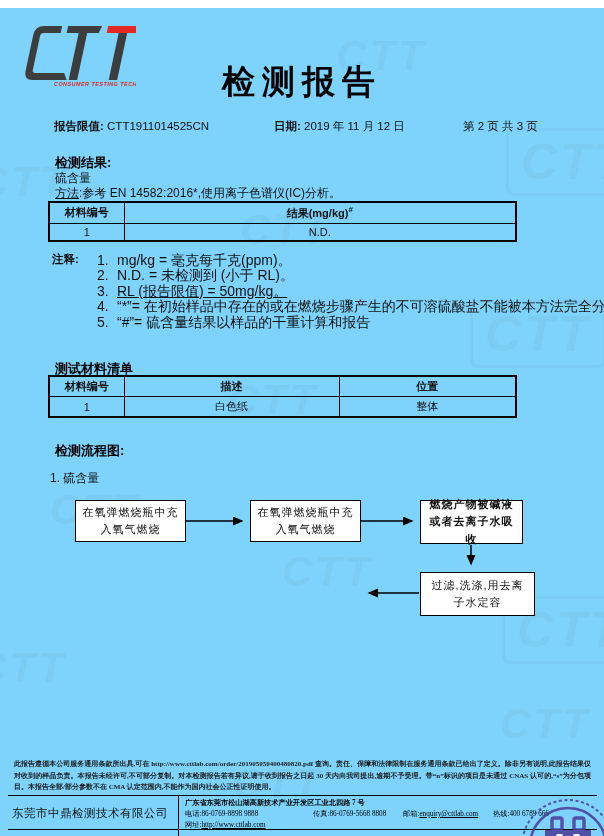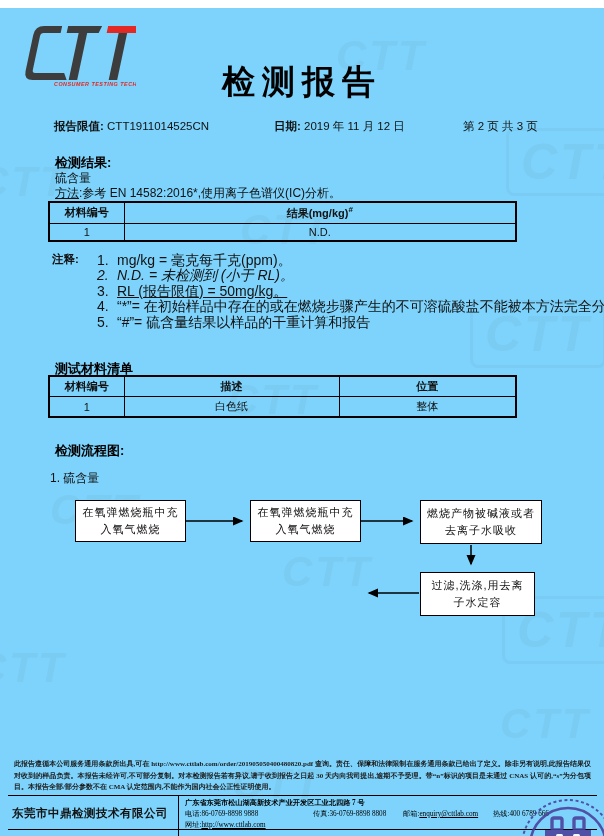--- a/index.html
+++ b/index.html
@@ -62,21 +62,21 @@
     font-family:"Liberation Serif", serif; font-size:7px; font-weight:700;
     line-height:11.5px; text-align:justify; color:#1c1c1c;
   }
   
   .footer {
     position:absolute; left:8px; top:787px; width:589px; height:35px;
     border-top:1.5px solid #000; border-bottom:1.5px solid #000;
   }
   .footer-company {
     position:absolute; left:4px; top:0; width:166px; height:35px;
-    display:flex; align-items:center; font-size:11.5px; font-weight:700; letter-spacing:0.5px;
+    display:flex; align-items:center; font-size:11.5px; font-weight:400; letter-spacing:0.5px;
   }
   .footer-divider { position:absolute; left:170px; top:0; width:0; height:41px; border-left:1.2px solid #000; }
   .footer-right {
     position:absolute; left:177px; top:1px; width:412px; height:34px;
     font-family:"Liberation Serif", serif; font-size:7.2px; color:#000;
   }
   .fr-row { position:absolute; left:0; white-space:nowrap; }
   .fr-address { top:1px; font-weight:700; }
   .fr-contacts { top:12px; width:412px; }
   .fr-web { top:23px; }
@@ -149,21 +149,21 @@
     <tr>
       <td>1</td>
       <td>N.D.</td>
     </tr>
   </tbody>
     </table>
 
   <div class="notes">
     <div class="notes-label">注释:</div>
     <div class="note-item" style="top:1px;"><span class="note-no">1.</span><span>mg/kg = 毫克每千克(ppm)。</span></div>
-    <div class="note-item" style="top:16.4px;font-style:italic;"><span class="note-no">2.</span><span>N.D. = 未检测到 (小于 RL)。</span></div>
+    <div class="note-item" style="top:16.4px;"><span class="note-no">2.</span><span>N.D. = 未检测到 (小于 RL)。</span></div>
     <div class="note-item" style="top:31.8px;text-decoration:underline;"><span class="note-no">3.</span><span>RL (报告限值) = 50mg/kg。</span></div>
     <div class="note-item" style="top:47.2px;"><span class="note-no">4.</span><span>“*”= 在初始样品中存在的或在燃烧步骤产生的不可溶硫酸盐不能被本方法完全分析。</span></div>
     <div class="note-item" style="top:62.6px;"><span class="note-no">5.</span><span>“#”= 硫含量结果以样品的干重计算和报告</span></div>
   </div>
 
   <div class="sec-heading" style="top:352px;">测试材料清单</div>
   <table class="rpt" style="top:367px;">
     <colgroup>
         <col style="width:75px;">
         <col style="width:215px;">
@@ -182,21 +182,21 @@
     </tr>
   </tbody>
     </table>
 
   <div class="sec-heading" style="top:434px;">检测流程图:</div>
   <div class="body-line" style="top:462px; left:50px;">1.  硫含量</div>
 
   <div class="flow">
     <div class="fbox" style="left:75px; top:0; width:111px; height:42px;">在氧弹燃烧瓶中充入氧气燃烧</div>
     <div class="fbox" style="left:250px; top:0; width:111px; height:42px;">在氧弹燃烧瓶中充入氧气燃烧</div>
-    <div class="fbox" style="left:420px; top:0; width:122px; height:44px;">燃烧产物被碱液或者去离子水吸收</div>
+    <div class="fbox" style="left:420px; top:0; width:103px; height:44px;font-weight:bold;">燃烧产物被碱液或者去离子水吸收</div>
     <div class="fbox" style="left:420px; top:72px; width:115px; height:44px;">过滤,洗涤,用去离子水定容</div>
     <svg class="flow-arrows" width="604" height="135" viewBox="0 0 604 135">
       <defs>
         <marker id="ah" markerWidth="8" markerHeight="8" refX="6" refY="3" orient="auto">
           <path d="M0,0 L7,3 L0,6 Z" fill="#000"></path>
         </marker>
       </defs>
       <line x1="186" y1="21" x2="242" y2="21" marker-end="url(#ah)"></line>
       <line x1="361" y1="21" x2="412" y2="21" marker-end="url(#ah)"></line>
       <line x1="471" y1="45" x2="471" y2="64" marker-end="url(#ah)"></line>
@@ -205,21 +205,21 @@
   </div>
 
   <div class="disclaimer">此报告遵循本公司服务通用条款所出具,可在 http://www.cttlab.com/order/201905050400480820.pdf 查询。责任、保障和法律限制在服务通用条款已给出了定义。除非另有说明,此报告结果仅对收到的样品负责。本报告未经许可,不可部分复制。对本检测报告若有异议,请于收到报告之日起 30 天内向我司提出,逾期不予受理。带“n”标识的项目是未通过 CNAS 认可的,“s”为分包项目。本报告全部/部分参数不在 CMA 认定范围内,不能作为国内社会公正性证明使用。</div>
 
   <div class="footer">
     <div class="footer-company">东莞市中鼎检测技术有限公司</div>
     <div class="footer-right">
       <div class="fr-row fr-address">广东省东莞市松山湖高新技术产业开发区工业北四路 7 号</div>
       <div class="fr-row fr-contacts">
         <span class="fr-item fr-phone"><span>电话:</span><span>86-0769-8898 9888</span></span>
-        <span class="fr-item fr-fax"><span>传真:</span><span>36-0769-8898 8808</span></span>
+        <span class="fr-item fr-fax"><span>传真:</span><span>86-0769-5668 8808</span></span>
         <span class="fr-item fr-email"><span>邮箱:</span><span class="link-u">enquiry@cttlab.com</span></span>
         <span class="fr-item fr-hotline"><span>热线:</span><span>400 6789 666</span></span>
       </div>
       <div class="fr-row fr-web"><span>网址:</span><span class="link-u">http://www.cttlab.com</span></div>
     </div>
   </div>
   <div class="footer-divider" style="position:absolute; left:178px; top:787px; height:41px; border-left:1.2px solid #000;"></div>
 
   <svg class="seal" width="104" height="56" viewBox="0 0 104 56">
     <g stroke="#4a3f9b" fill="none">

